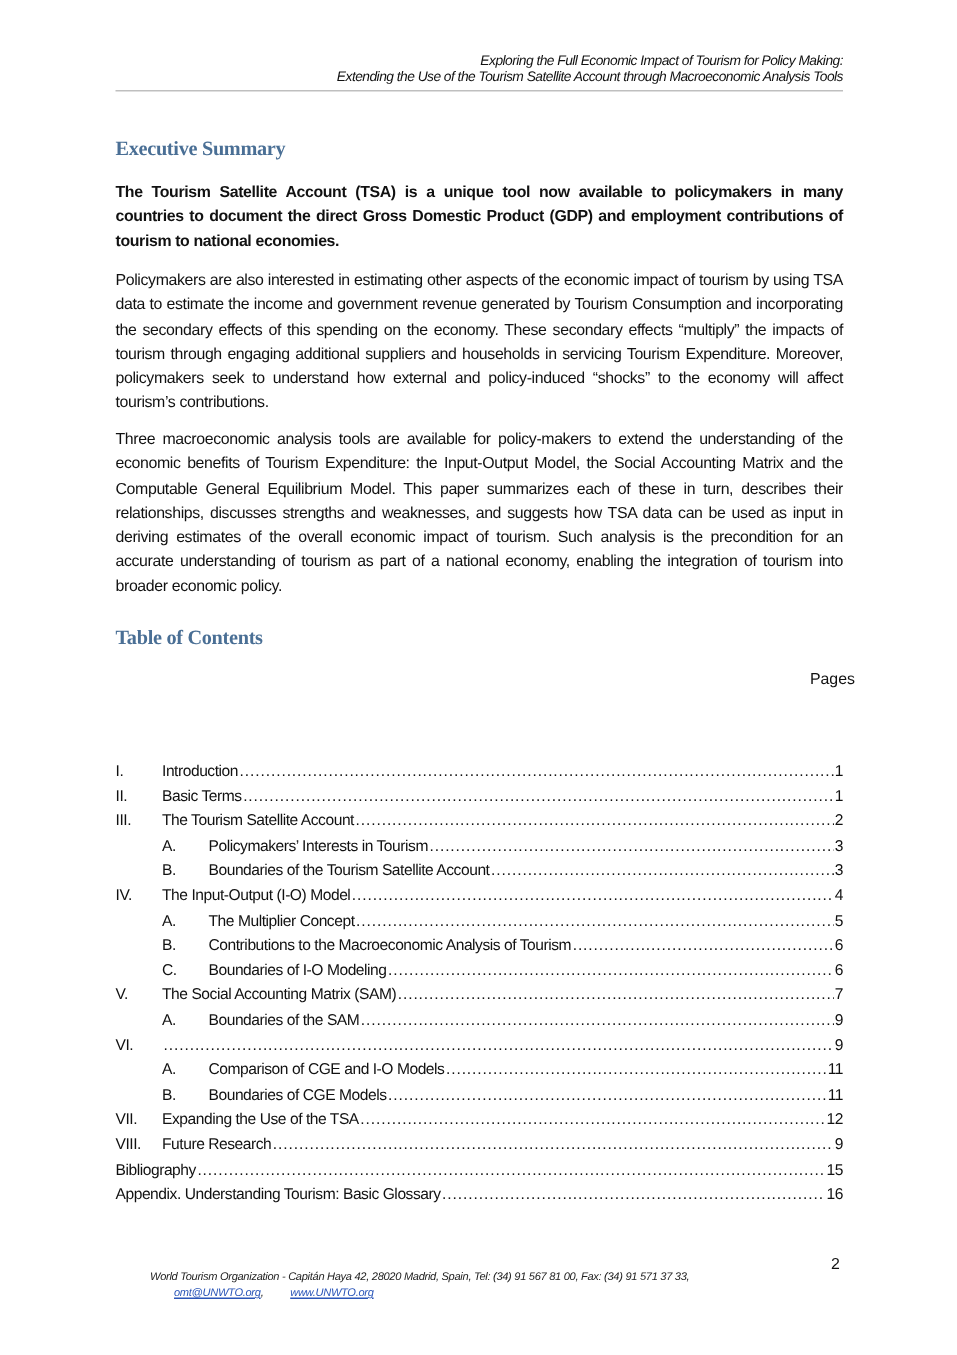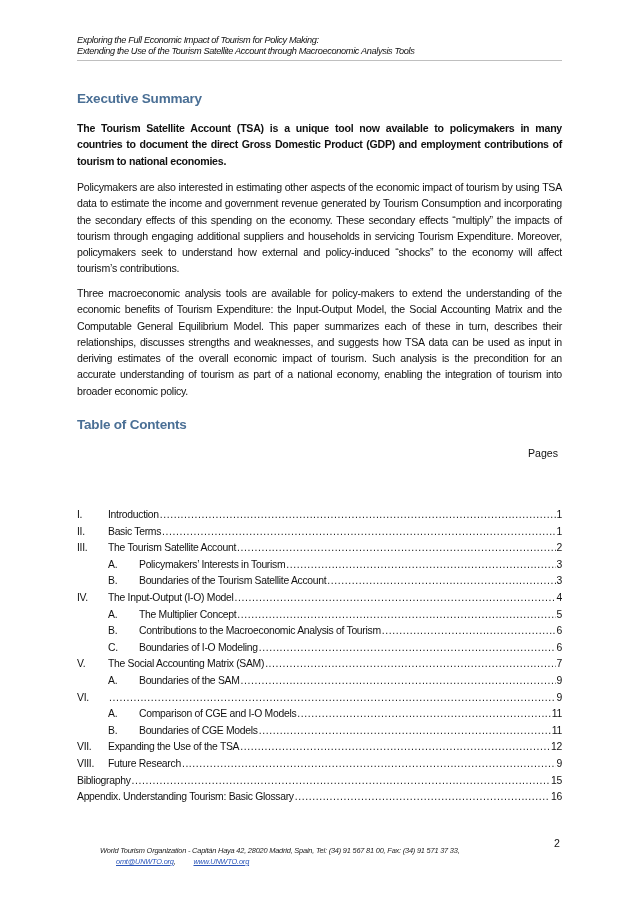--- a/index.html
+++ b/index.html
@@ -1,21 +1,21 @@
 <!DOCTYPE html>
 <html><head>
 <meta charset="utf-8">
 <style>
   html, body { margin: 0; padding: 0; background: #ffffff; }
   body { width: 638px; height: 903px; position: relative; overflow: hidden; font-family: "Liberation Sans", sans-serif; color: #111; }
-  .header { position: absolute; left: 77px; top: 35px; width: 485px; border-bottom: 1px solid #bfbfbf; padding-bottom: 3px; }
+  .header { position: absolute; left: 77px; top: 35px; width: 485px; border-bottom: 1px solid #bfbfbf; padding-bottom: 3px; text-align: right; }
   .header div { font-style: italic; font-size: 9.2px; line-height: 11px; letter-spacing: -0.35px; color: #111; }
-  .h2 { position: absolute; left: 77px; font-size: 13.5px; font-weight: bold; color: #4a6f95; letter-spacing: -0.2px; }
+  .h2 { position: absolute; left: 77px; font-size: 13.5px; font-weight: bold; color: #4a6f95; letter-spacing: -0.2px; font-family: Liberation Serif, serif; }
   .para { position: absolute; left: 77px; width: 485px; font-size: 10.6px; line-height: 16.3px; text-align: justify; letter-spacing: -0.25px; }
-  .pages-label { position: absolute; right: 80px; top: 447px; font-size: 10.6px; padding-left: 41px; }
+  .pages-label { position: absolute; right: 68px; top: 447px; font-size: 10.6px; padding-left: 41px; }
   .toc { position: absolute; left: 77px; top: 507px; width: 485px; font-size: 10.4px; letter-spacing: -0.3px; }
   .toc-row { display: flex; align-items: baseline; height: 16.6px; line-height: 16.6px; white-space: nowrap; }
   .toc-num { width: 31px; flex: none; }
   .toc-sub { width: 31px; flex: none; }
   .toc-title { flex: none; }
   .toc-dots { flex: 1; overflow: hidden; margin: 0 1px; }
   .toc-dots::before { content: "................................................................................................................................................................................................................"; letter-spacing: 0.6px; }
   .toc-page { flex: none; text-align: right; }
   .page-num { position: absolute; left: 554px; top: 837px; font-size: 10.6px; }
   .footer { position: absolute; left: 100px; top: 845px; width: 420px; text-align: left; font-style: italic; font-size: 7.4px; line-height: 11px; letter-spacing: -0.2px; color: #222; }

